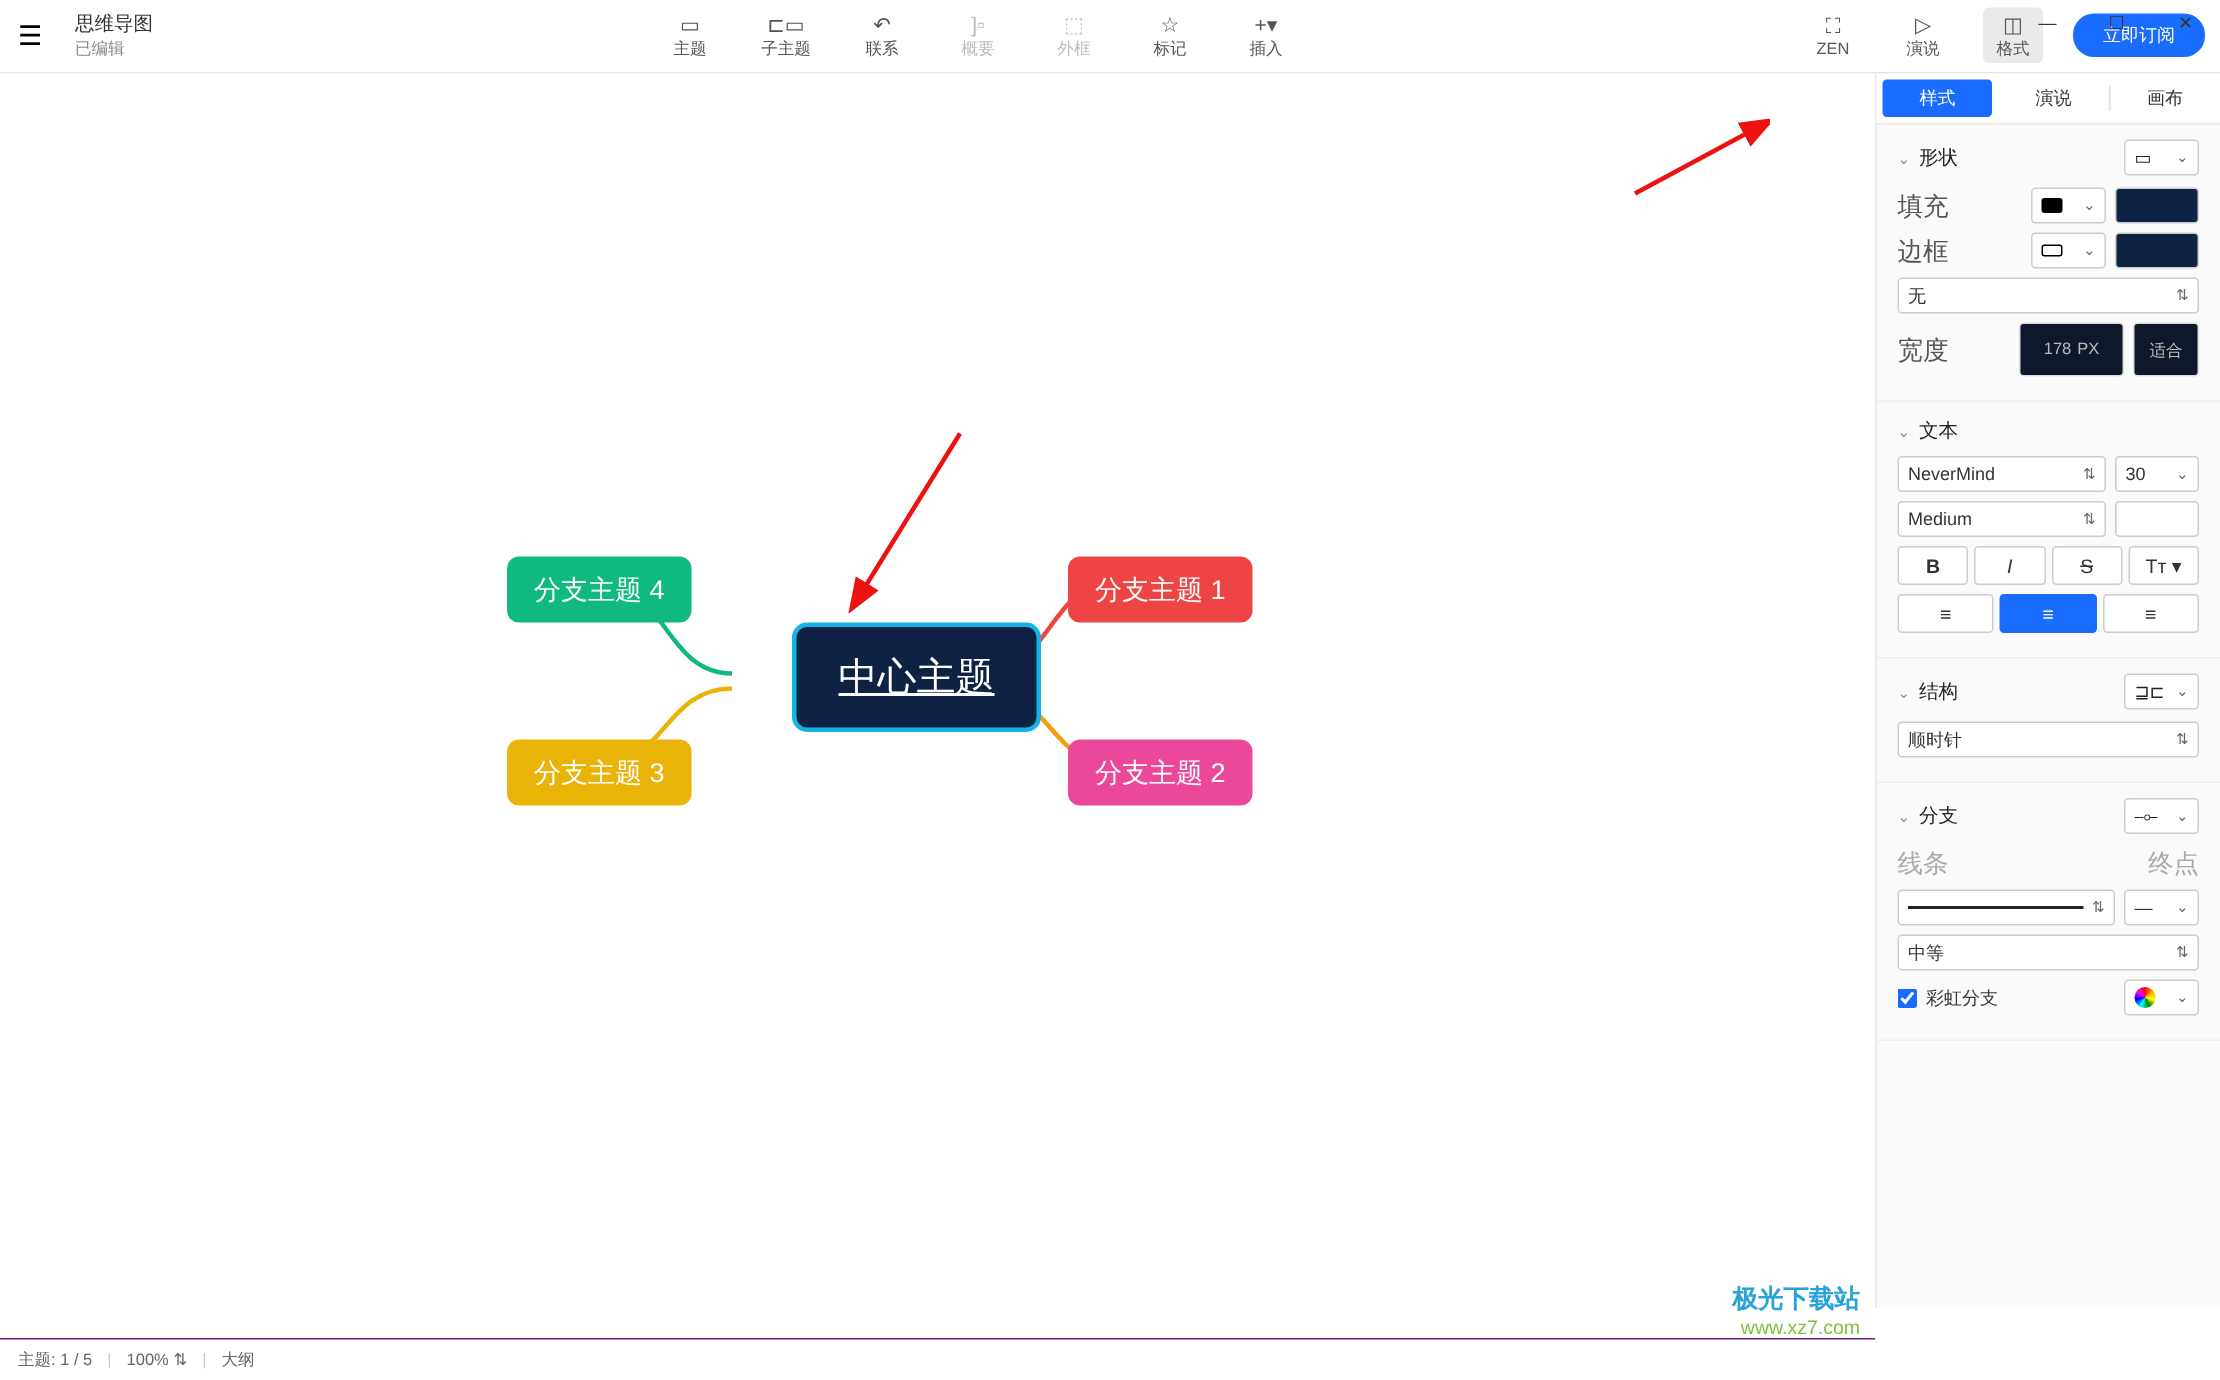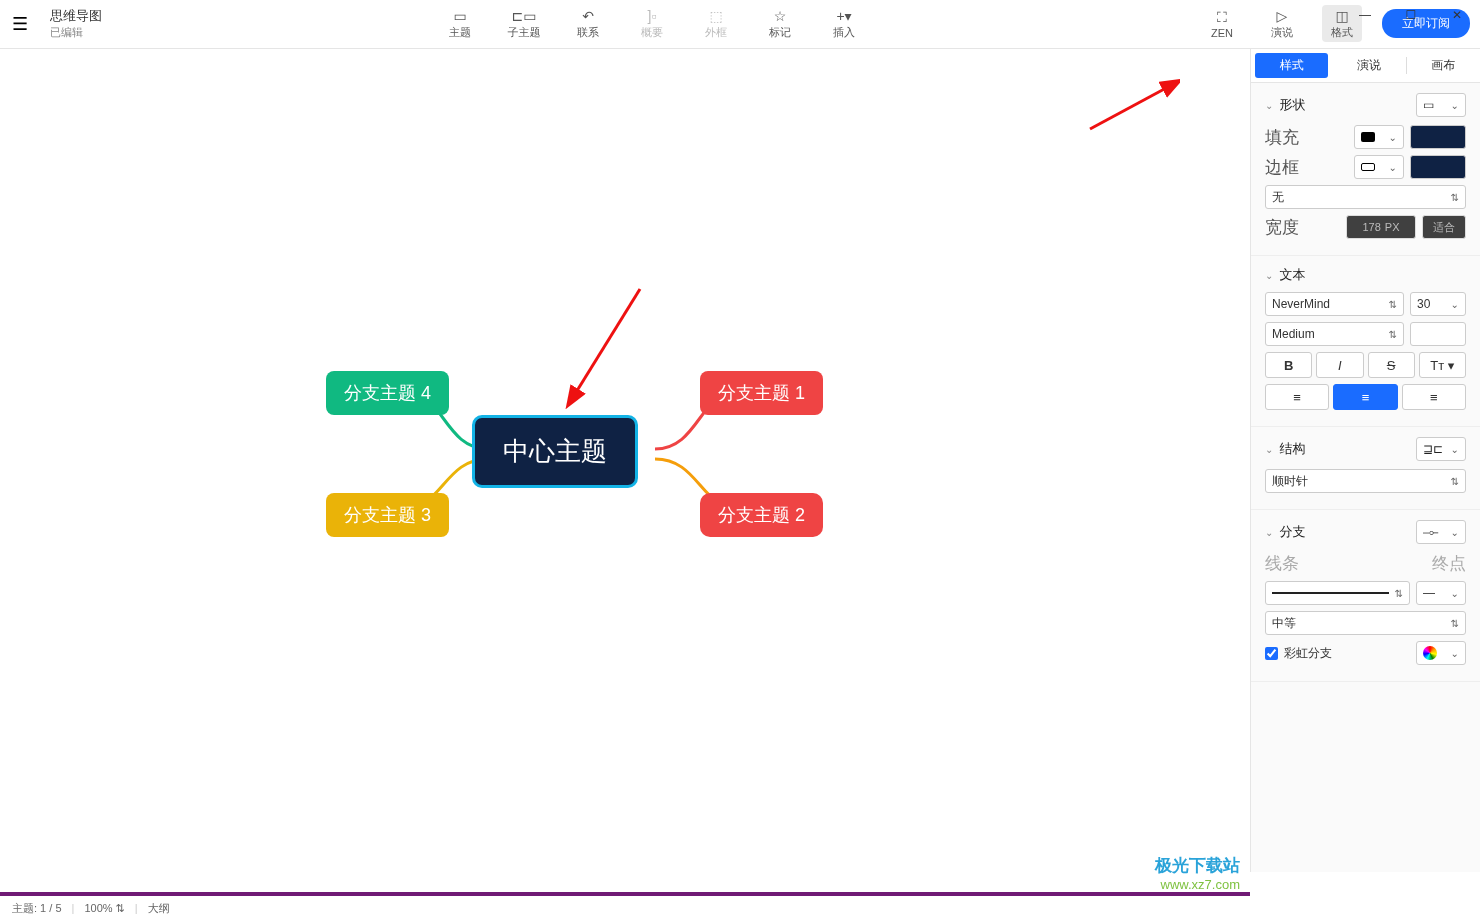--- a/index.html
+++ b/index.html
@@ -13,24 +13,24 @@
 .tool { display: flex; flex-direction: column; align-items: center; font-size: 11px; color: #555; cursor: pointer; width: 40px; }
 .tool.disabled { color: #bbb; }
 .tool .ic { height: 18px; display: flex; align-items: center; justify-content: center; font-size: 14px; }
 .right-tools { display: flex; gap: 20px; align-items: center; }
 .fmt-btn { background: #eaeaea; border-radius: 4px; padding: 2px 6px; }
 .subscribe { background: #1a6cff; color: #fff; font-size: 12px; padding: 6px 20px; border-radius: 14px; cursor: pointer; margin-right: 10px; }
 .win-controls { position: absolute; top: 0; right: 0; display: flex; }
 .win-controls div { width: 46px; height: 30px; display: flex; align-items: center; justify-content: center; font-size: 12px; cursor: pointer; color: #333; }
 .main { display: flex; height: 824px; border-top: 1px solid #e5e5e5; }
 .canvas { flex: 1; position: relative; background: #fff; }
-.node { position: absolute; border-radius: 8px; padding: 10px 18px; font-size: 18px; color: #fff; font-weight: 500; }
+.node { position: absolute; border-radius: 8px; padding: 10px 18px; font-size: 18px; color: #fff; font-weight: 500; margin-left: 12px; }
 .center { background: #0f2244; color: #fff; font-size: 26px; padding: 16px 28px; border: 3px solid #13b3e6; border-radius: 10px; }
 .n1 { background: #ef4444; }
-.n2 { background: #ef4444; border-radius: 10px; }
+.n2 { background: #ec4899; }
 .n3 { background: #eab308; }
 .n4 { background: #10b981; }
 svg.conn { position: absolute; top: 0; left: 0; pointer-events: none; }
 .arrow { position: absolute; pointer-events: none; }
 .panel { width: 230px; border-left: 1px solid #e5e5e5; background: #fafafa; font-size: 12px; color: #333; overflow-y: auto; }
 .tabs { display: flex; border-bottom: 1px solid #e5e5e5; background: #fff; }
 .tabs div { flex: 1; text-align: center; padding: 8px 0; cursor: pointer; font-size: 12px; }
 .tabs .active { background: #1a6cff; color: #fff; border-radius: 3px; margin: 4px; padding: 4px 0; }
 .tabs .sep { flex: 0 0 1px; background: #ddd; margin: 8px 0; padding: 0; }
 .section { padding: 10px 14px; border-bottom: 1px solid #eee; }
@@ -38,27 +38,27 @@
 .sec-head .chev { color: #888; margin-right: 6px; font-size: 10px; }
 .row { display: flex; align-items: center; justify-content: space-between; margin: 6px 0; gap: 6px; }
 .lbl { color: #555; font-size: 17px; }
 .lbl.muted { color: #aaa; }
 .sel { border: 1px solid #ccc; background: #fff; border-radius: 3px; height: 24px; display: flex; align-items: center; padding: 0 6px; font-size: 12px; gap: 6px; cursor: pointer; }
 .sel .dd { color: #666; font-size: 10px; margin-left: auto; }
 .swatch { width: 56px; height: 24px; border-radius: 3px; border: 1px solid #ccc; }
 .swatch.dark { background: #0f2244; }
 .mini { width: 50px; }
 .full { flex: 1; }
-.input { border: 1px solid #ddd; background: #404040; border-radius: 3px; height: 24px; width: 70px; text-align: center; color: #bbb; font-size: 11px; display: flex; align-items: center; justify-content: center; gap: 4px; }
+.input { border: 1px solid #ddd; background: #0f172a; border-radius: 3px; height: 36px; width: 70px; text-align: center; color: #bbb; font-size: 11px; display: flex; align-items: center; justify-content: center; gap: 4px; }
 .btn-grp { display: flex; gap: 4px; }
 .btn-grp div { flex: 1; border: 1px solid #ccc; background: #fff; height: 26px; display: flex; align-items: center; justify-content: center; border-radius: 3px; cursor: pointer; font-size: 13px; }
 .btn-grp div.on { background: #1a6cff; color: #fff; border-color: #1a6cff; }
 .chk { display: flex; align-items: center; gap: 6px; }
 .chk input { accent-color: #1a6cff; }
-.statusbar { position: absolute; bottom: 0; left: 0; right: 230px; height: 28px; border-top: 4px solid #701a75; display: flex; align-items: center; padding: 0 12px; font-size: 11px; color: #666; gap: 10px; background: #fff; }
+.statusbar { position: absolute; bottom: 0; left: 0; right: 230px; height: 28px; border-top: 1px solid #701a75; display: flex; align-items: center; padding: 0 12px; font-size: 11px; color: #666; gap: 10px; background: #fff; }
 .statusbar .sep { color: #ccc; }
 .watermark { position: absolute; bottom: 28px; right: 240px; text-align: right; font-size: 11px; }
 .watermark .l1 { color: #2aa3d9; font-weight: bold; font-size: 17px; }
 .watermark .l2 { color: #7fc241; font-size: 13px; }
 .rainbow-circle { width: 14px; height: 14px; border-radius: 50%; background: conic-gradient(red,orange,yellow,green,cyan,blue,magenta,red); }
 .line-prev { flex:1; height:2px; background:#222; }
 </style>
 </head>
 <body>
 
@@ -121,21 +121,21 @@
 </div>
 
 <div class="main">
   <div class="canvas">
     <svg class="conn" width="1250" height="820">
       <path d="M655 400 C700 400 700 338 745 338" stroke="#ef4444" stroke-width="3" fill="none"></path>
       <path d="M655 410 C700 410 700 462 745 462" stroke="#f59e0b" stroke-width="3" fill="none"></path>
       <path d="M488 410 C443 410 443 462 398 462" stroke="#eab308" stroke-width="3" fill="none"></path>
       <path d="M488 400 C443 400 443 338 398 338" stroke="#10b981" stroke-width="3" fill="none"></path>
     </svg>
-    <div class="node center" style="left:472px; top:366px;">中心主题</div>
+    <div class="node center" style="left:516px; top:366px;text-decoration:underline;">中心主题</div>
     <div class="node n1" style="left:700px; top:322px;">分支主题 1</div>
     <div class="node n2" style="left:700px; top:444px;">分支主题 2</div>
     <div class="node n3" style="left:326px; top:444px;">分支主题 3</div>
     <div class="node n4" style="left:326px; top:322px;">分支主题 4</div>
 
     <svg class="arrow" style="left:560px; top:230px;" width="90" height="130">
       <defs>
           <marker id="ah1" markerWidth="10" markerHeight="10" refX="2" refY="3" orient="auto">
             <path d="M0,0 L0,6 L8,3 z" fill="#e11"></path>
           </marker>

